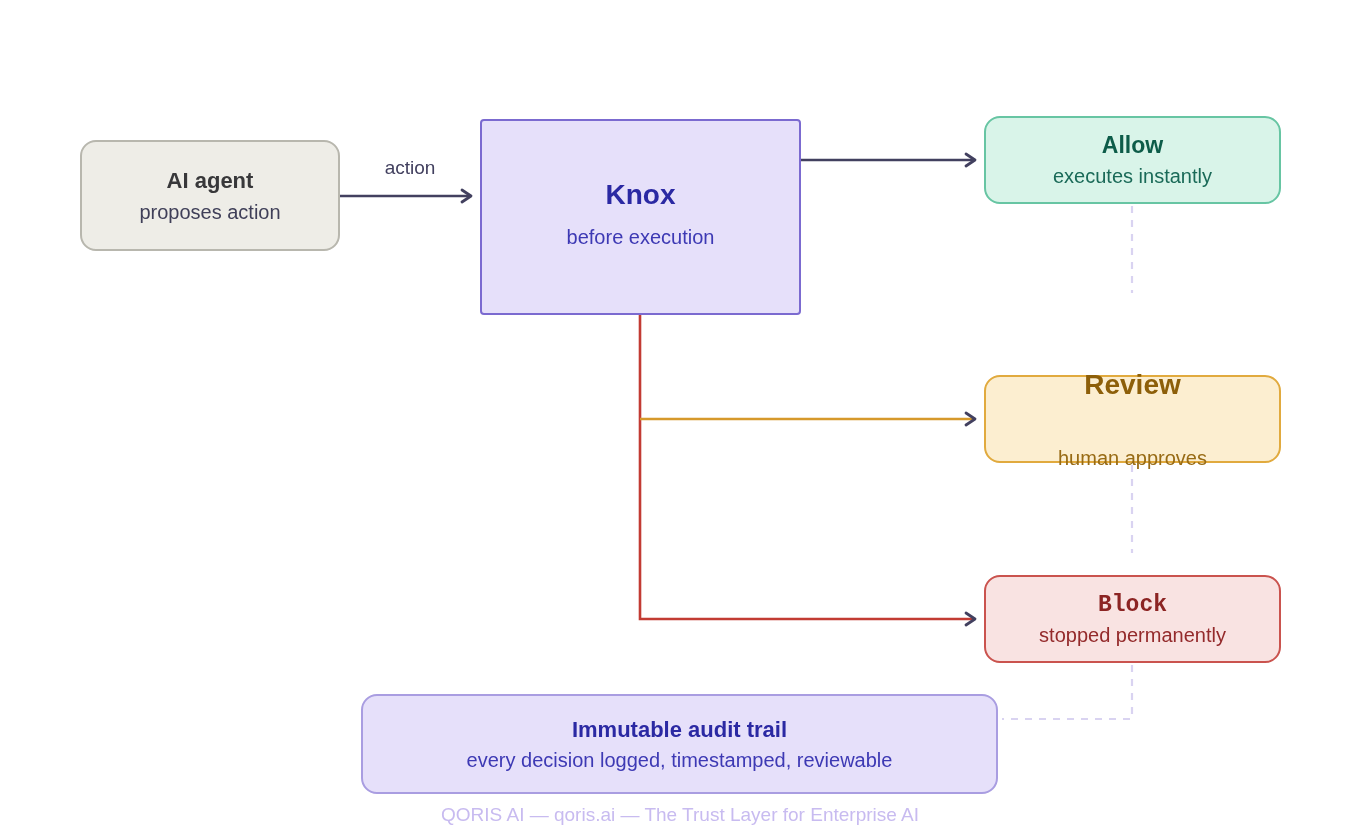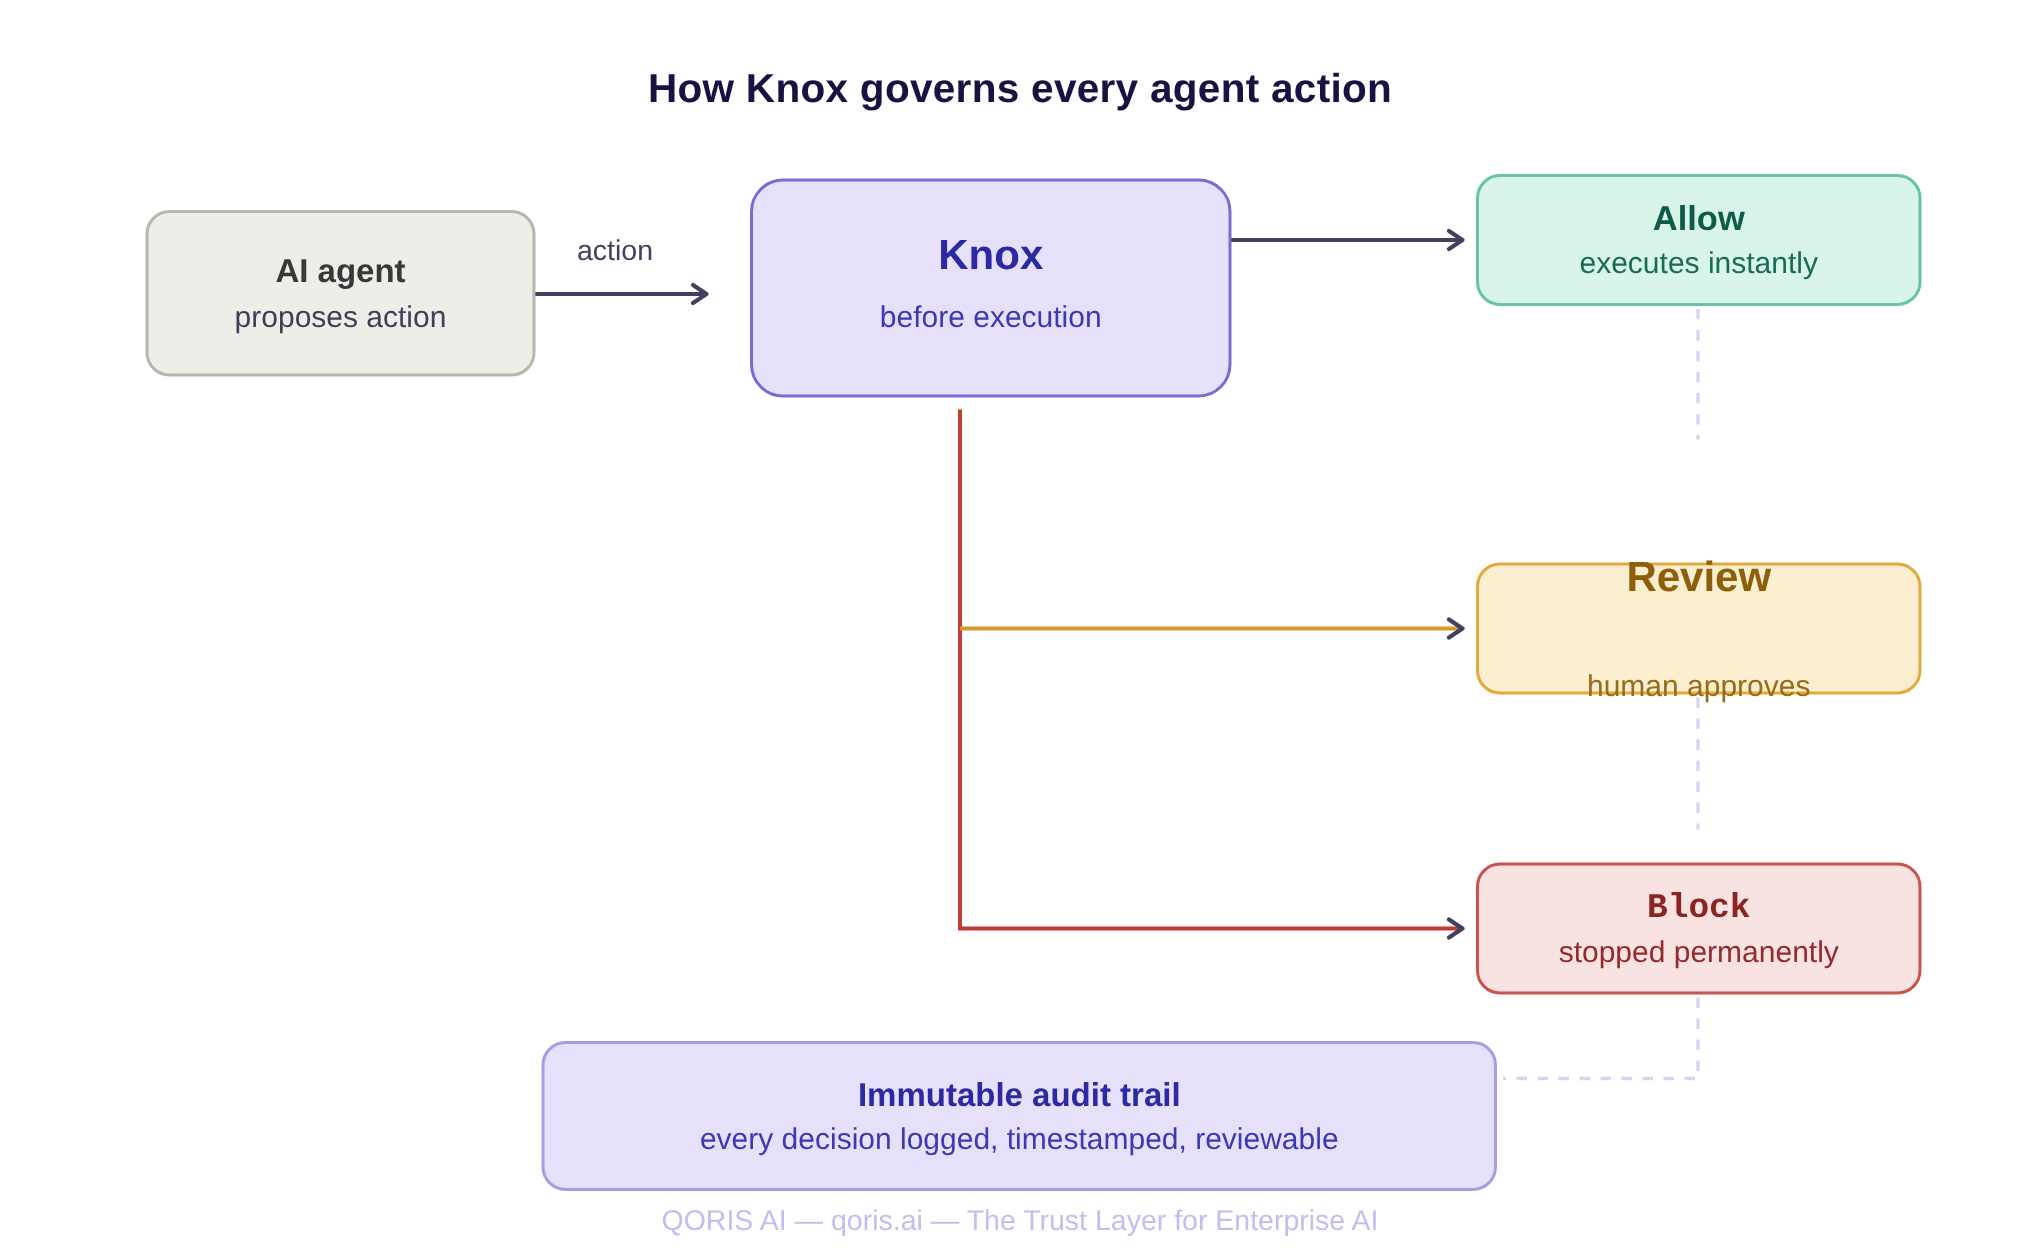--- a/index.html
+++ b/index.html
@@ -21,25 +21,25 @@
 
   .node {
     position:absolute; box-sizing:border-box;
     display:flex; flex-direction:column; align-items:center; justify-content:center;
     border:2px solid transparent; border-radius:16px; text-align:center;
   }
   .node .t  { font-weight:bold; }
   .node .s  { font-size:20px; }
 
   .n-agent  { left:80px;  top:140px; width:260px; height:111px;
-              background:var(--agent-bg,#eeede7); border-color:var(--agent-border,#b8b7ae);margin-left:17px; }
+              background:var(--agent-bg,#eeede7); border-color:var(--agent-border,#b8b7ae); }
   .n-agent .t { font-size:22px; color:var(--agent-title,#38383a); margin-bottom:7px; }
   .n-agent .s { color:var(--agent-sub,#3f3f58); }
 
-  .n-knox   { left:500px; top:119px; width:321px; height:146px; border-width:2.5px; border-radius:22px;
+  .n-knox   { left:480px; top:119px; width:321px; height:196px; border-width:2.5px; border-radius:4px;
               background:var(--knox-bg,#e6e0fa); border-color:var(--knox-border,#7b6ad0); }
   .n-knox .t { font-size:28px; color:var(--knox-title,#2b29a3); margin-bottom:9px; }
   .n-knox .s { color:var(--knox-sub,#3d39b4); line-height:1.75; }
 
   .n-allow  { left:984px; top:116px; width:297px; height:88px;
               background:var(--allow-bg,#d9f4e9); border-color:var(--allow-border,#67c5a3);justify-content:center; }
   .n-allow .t { font-size:23px; color:var(--allow-title,#0d5c49); margin-bottom:6px; }
   .n-allow .s { color:var(--allow-sub,#1a6a58); }
 
   .n-review { left:984px; top:375px; width:297px; height:88px;
@@ -64,21 +64,20 @@
   .footer {
     position:absolute; top:804px; left:0; width:100%; text-align:center;
     font-size:19px; color:var(--footer-color,#c8bbf0);
   }
 </style>
 </head>
 <body>
 
 <div id="canvas">
 
-  <div class="diagram-title">How Knox governs every agent action</div>
 
   <svg class="wires" viewBox="0 0 1360 840" aria-hidden="true">
     <defs>
       <marker id="chev" markerUnits="userSpaceOnUse" markerWidth="16" markerHeight="16" refX="11" refY="8" orient="auto">
         <path class="chev-path" d="M3,2 L12,8 L3,14"></path>
       </marker>
     </defs>
     <line class="w-slate" x1="340" y1="196" x2="470" y2="196" marker-end="url(#chev)"></line>
     <line class="w-slate" x1="801" y1="160" x2="974" y2="160" marker-end="url(#chev)"></line>
     <path class="w-red" d="M640,273 L640,619 L974,619" marker-end="url(#chev)"></path>

